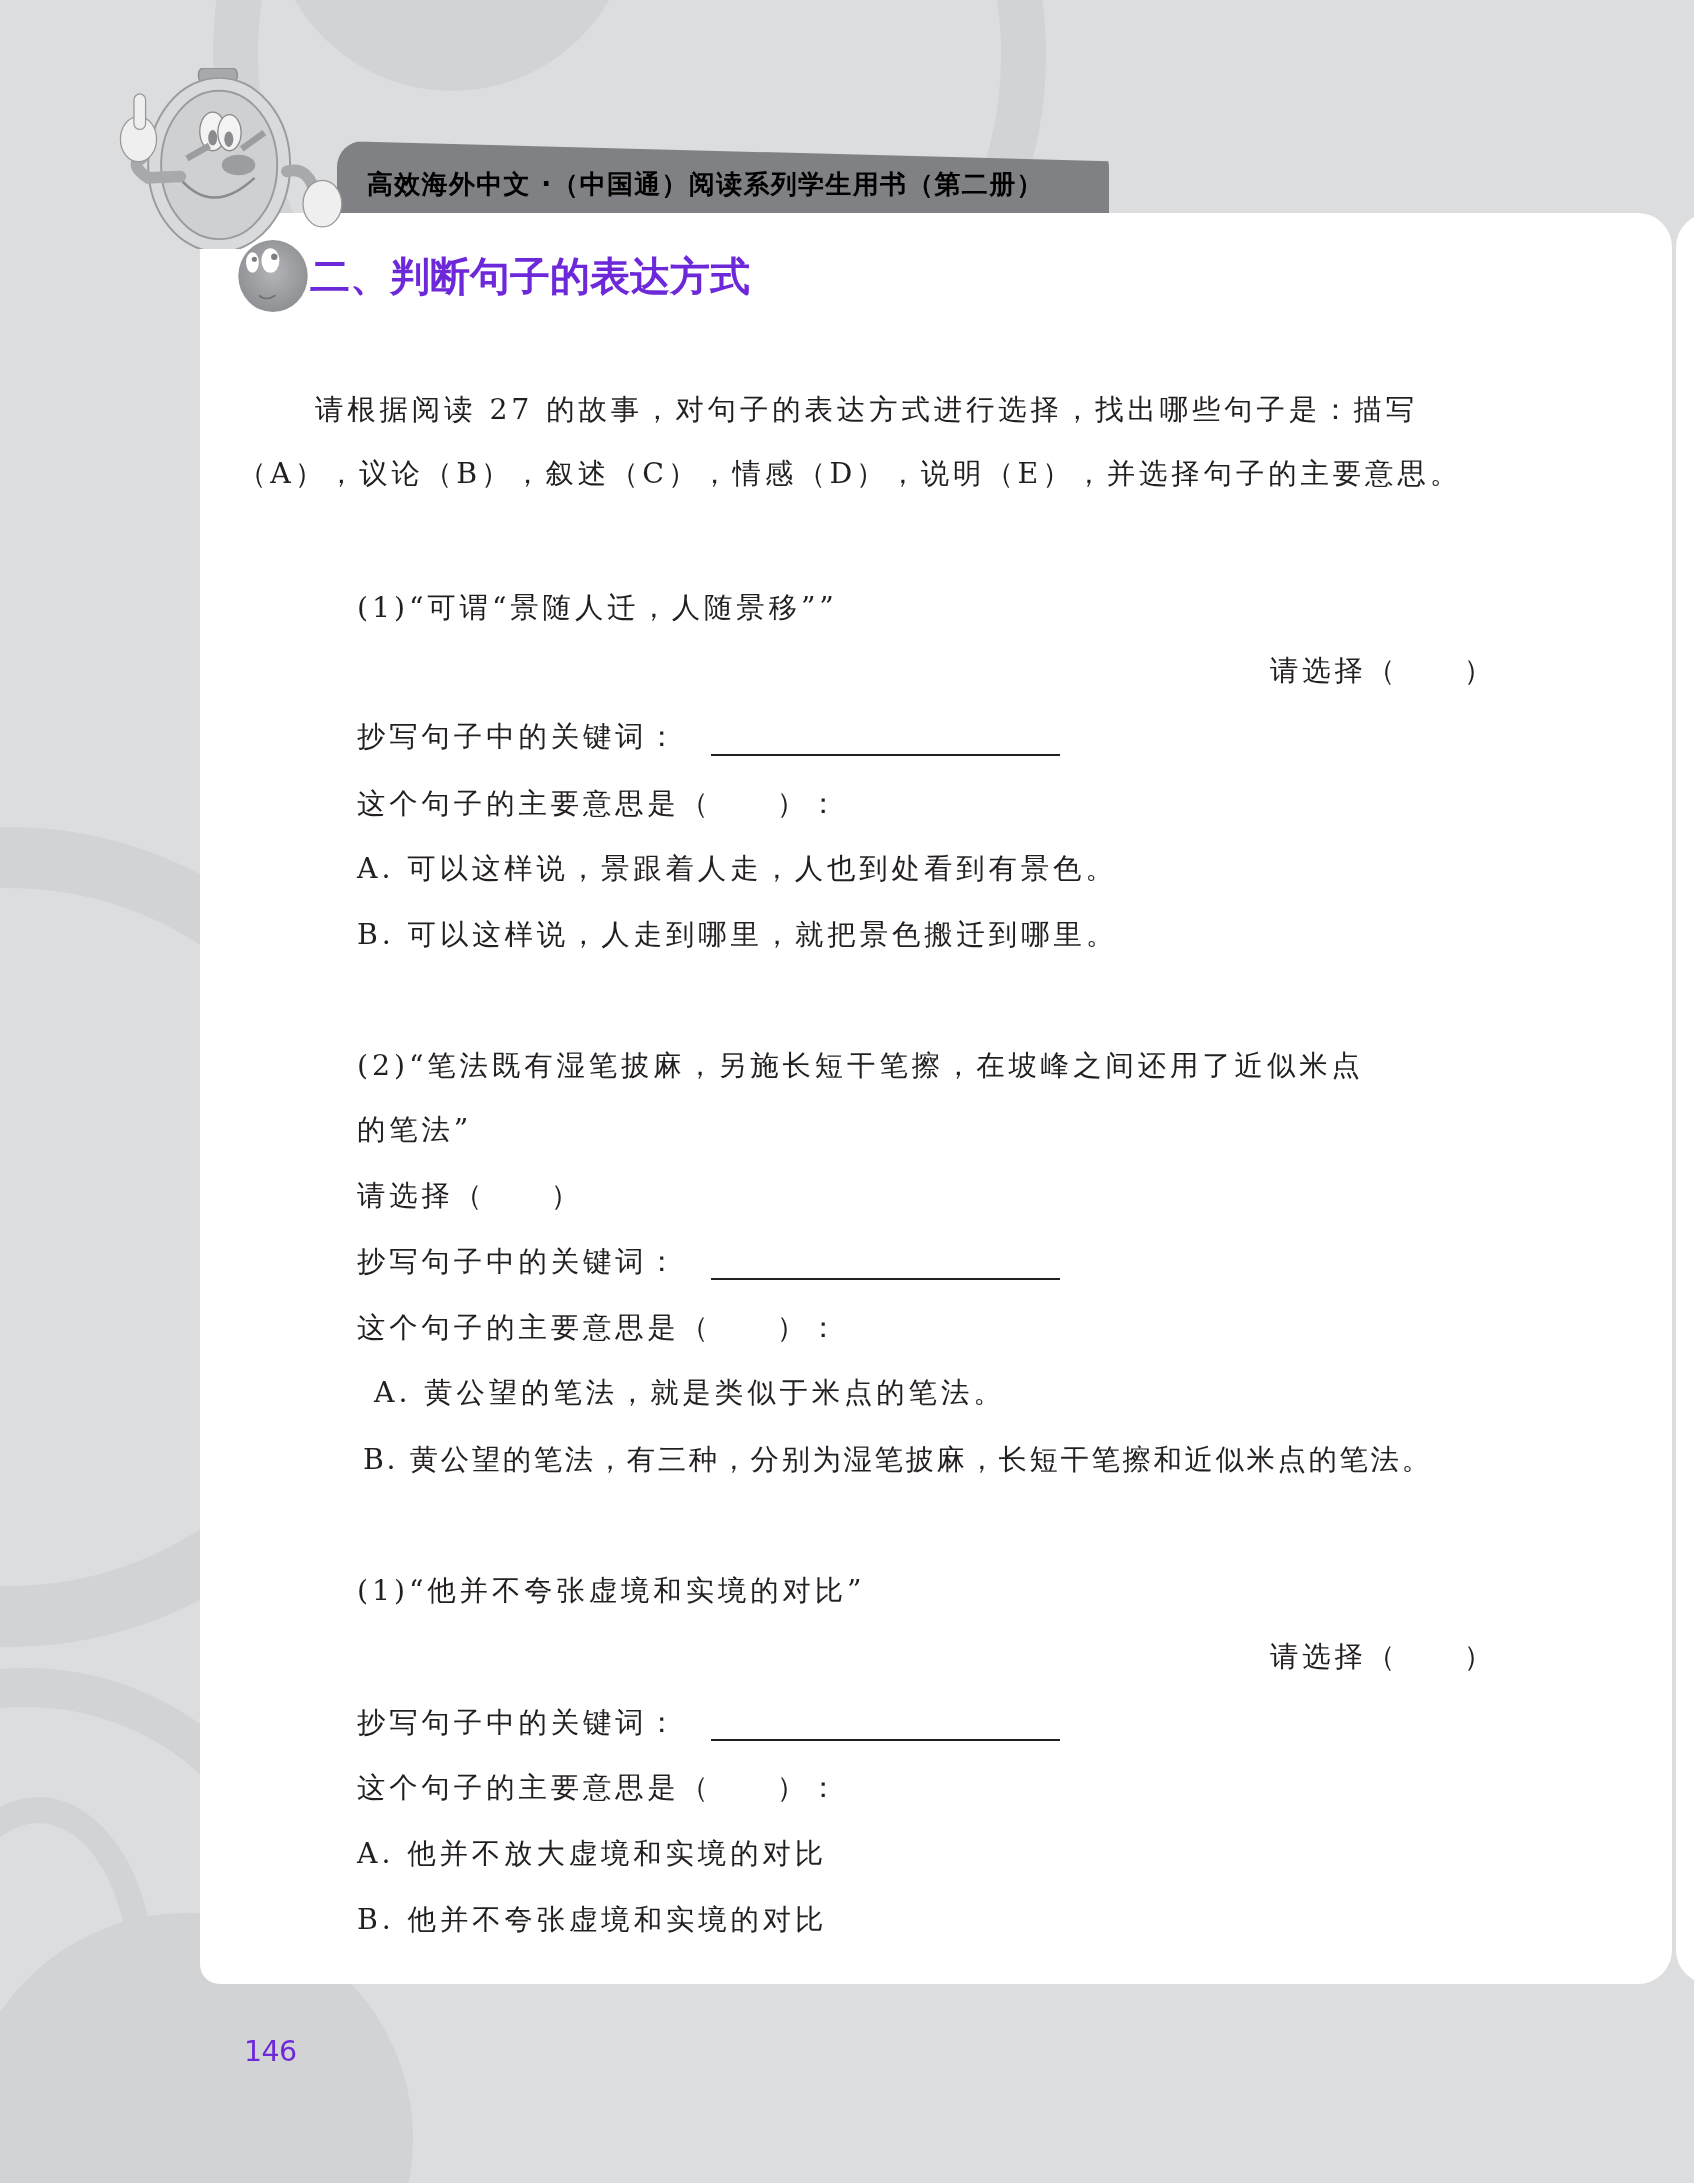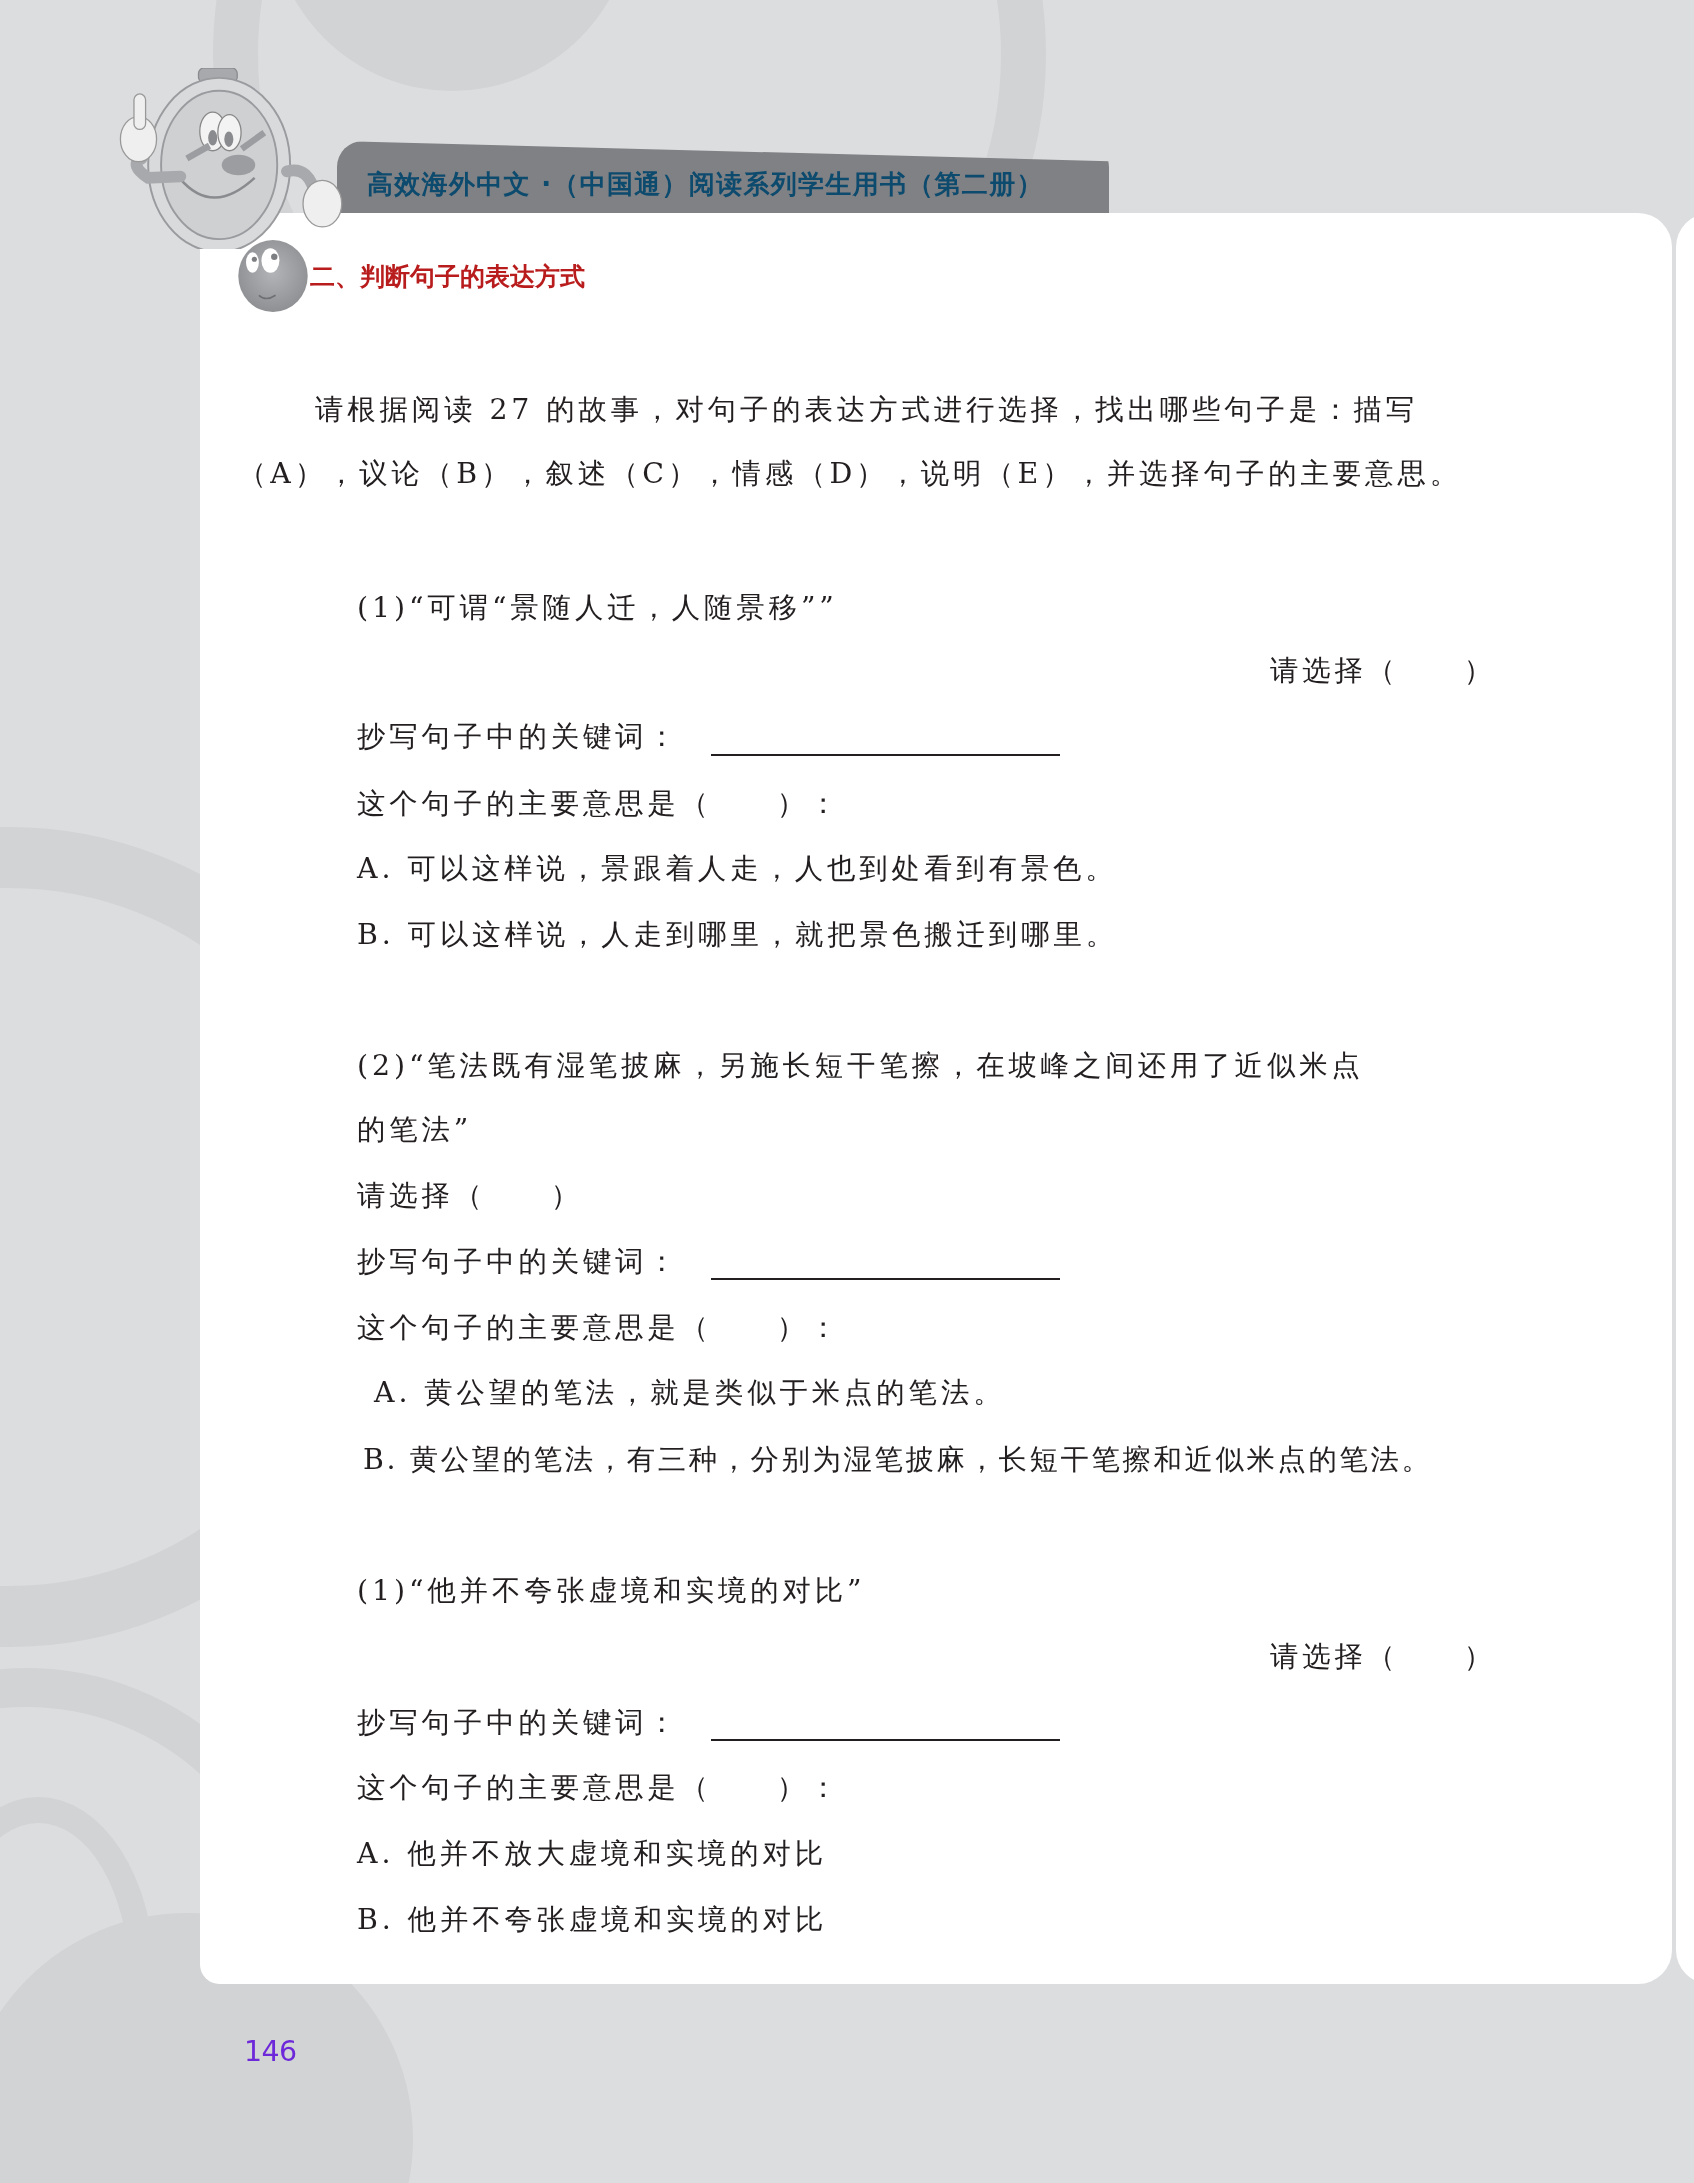--- a/index.html
+++ b/index.html
@@ -19,29 +19,29 @@
     background:#ffffff; border-radius:34px 0 0 34px;
   }
   .title-bar {
     position:absolute; left:337px; top:141px; width:772px; height:72px;
     background:#808184;
     clip-path: polygon(0 0, 100% 28%, 100% 100%, 0 100%);
     border-radius:26px 26px 0 0;
   }
   .title-text {
     position:absolute; left:367px; top:162px; height:45px; line-height:45px;
-    color:#0c4a6e; font-family:"DejaVu Sans","Liberation Sans",sans-serif;
+    color:#000000; font-family:"DejaVu Sans","Liberation Sans",sans-serif;
     font-weight:bold; font-size:26px; letter-spacing:1.3px; white-space:nowrap;
   }
   .mascot { position:absolute; left:103px; top:68px; width:271px; height:181px; }
   .section-icon { position:absolute; left:237px; top:240px; width:72px; height:72px; }
   .section-title {
     position:absolute; left:310px; top:257px; height:39px; line-height:39px;
     font-family:"DejaVu Sans","Liberation Sans",sans-serif; font-weight:bold;
-    font-size:25px; color:#b91c1c; white-space:nowrap;
+    font-size:40px; color:#6d28d9; white-space:nowrap;
   }
   .line {
     position:absolute; height:39px; line-height:39px; font-size:28.4px;
     letter-spacing:3.9px; white-space:nowrap;
   }
   .blank-line {
     position:absolute; height:0; border-bottom:2.6px solid #231f20;
   }
   .page-number {
     position:absolute; left:244px; top:2035px; font-family:"DejaVu Sans","Liberation Sans",sans-serif;

